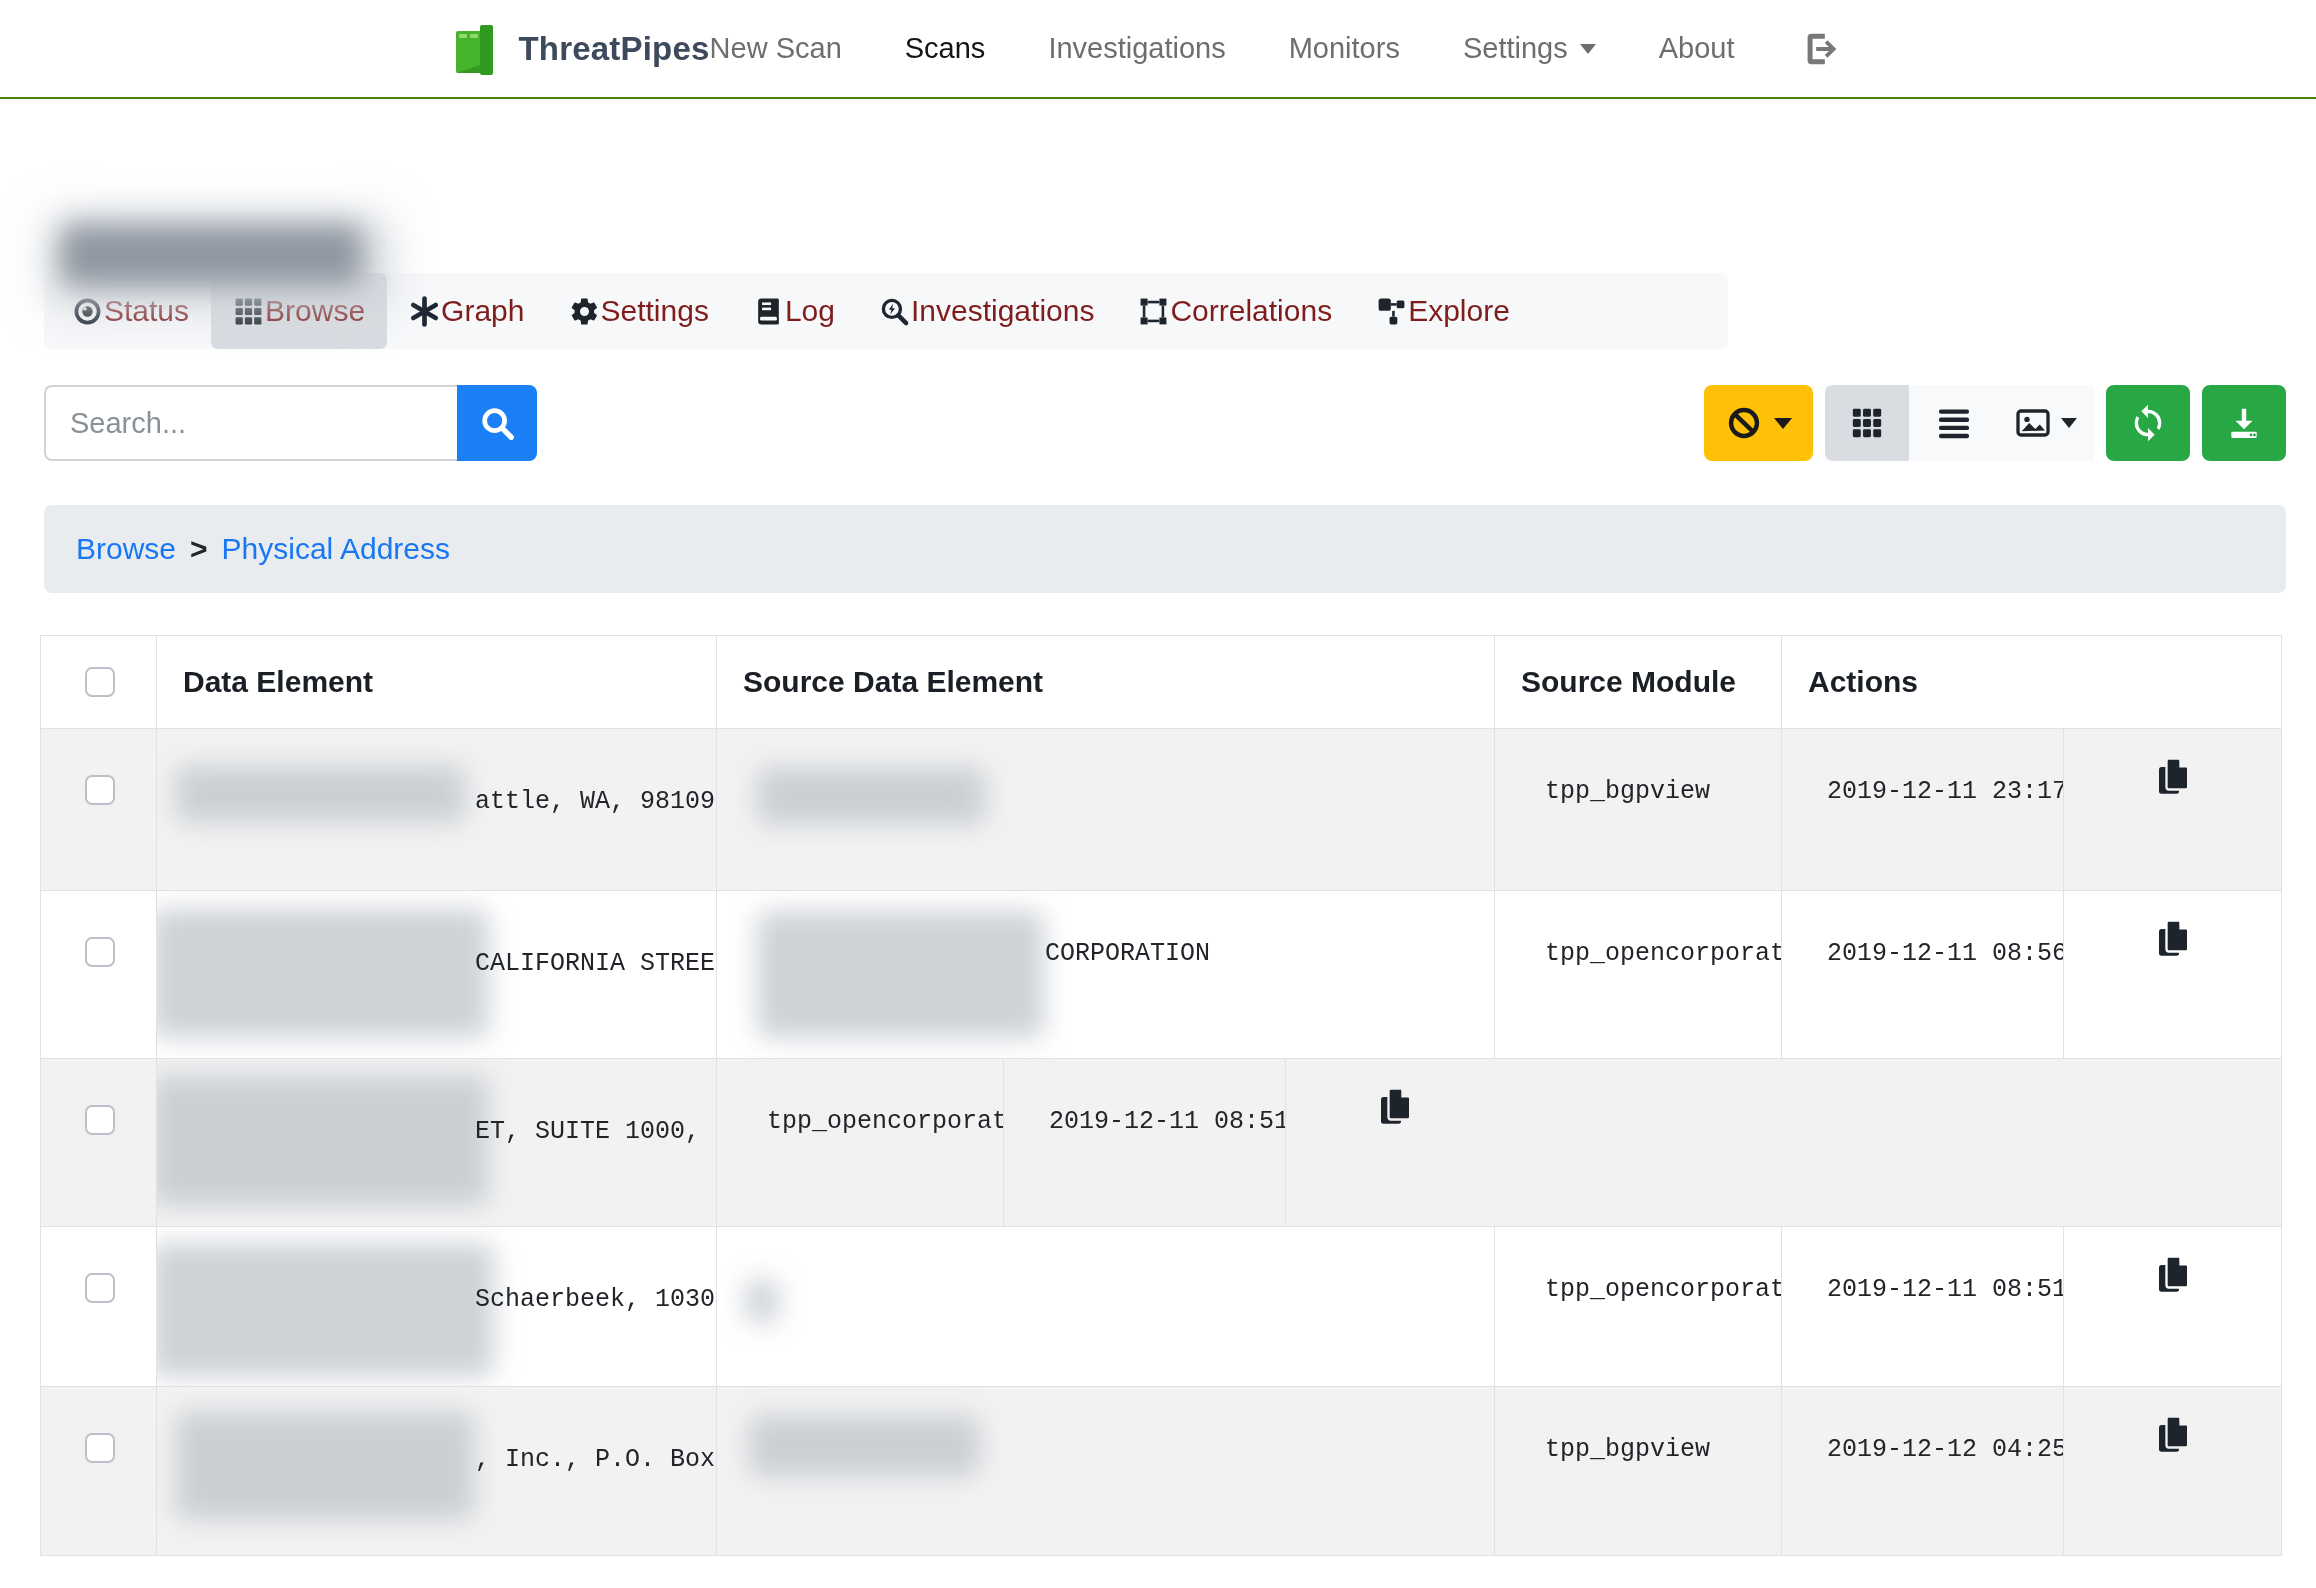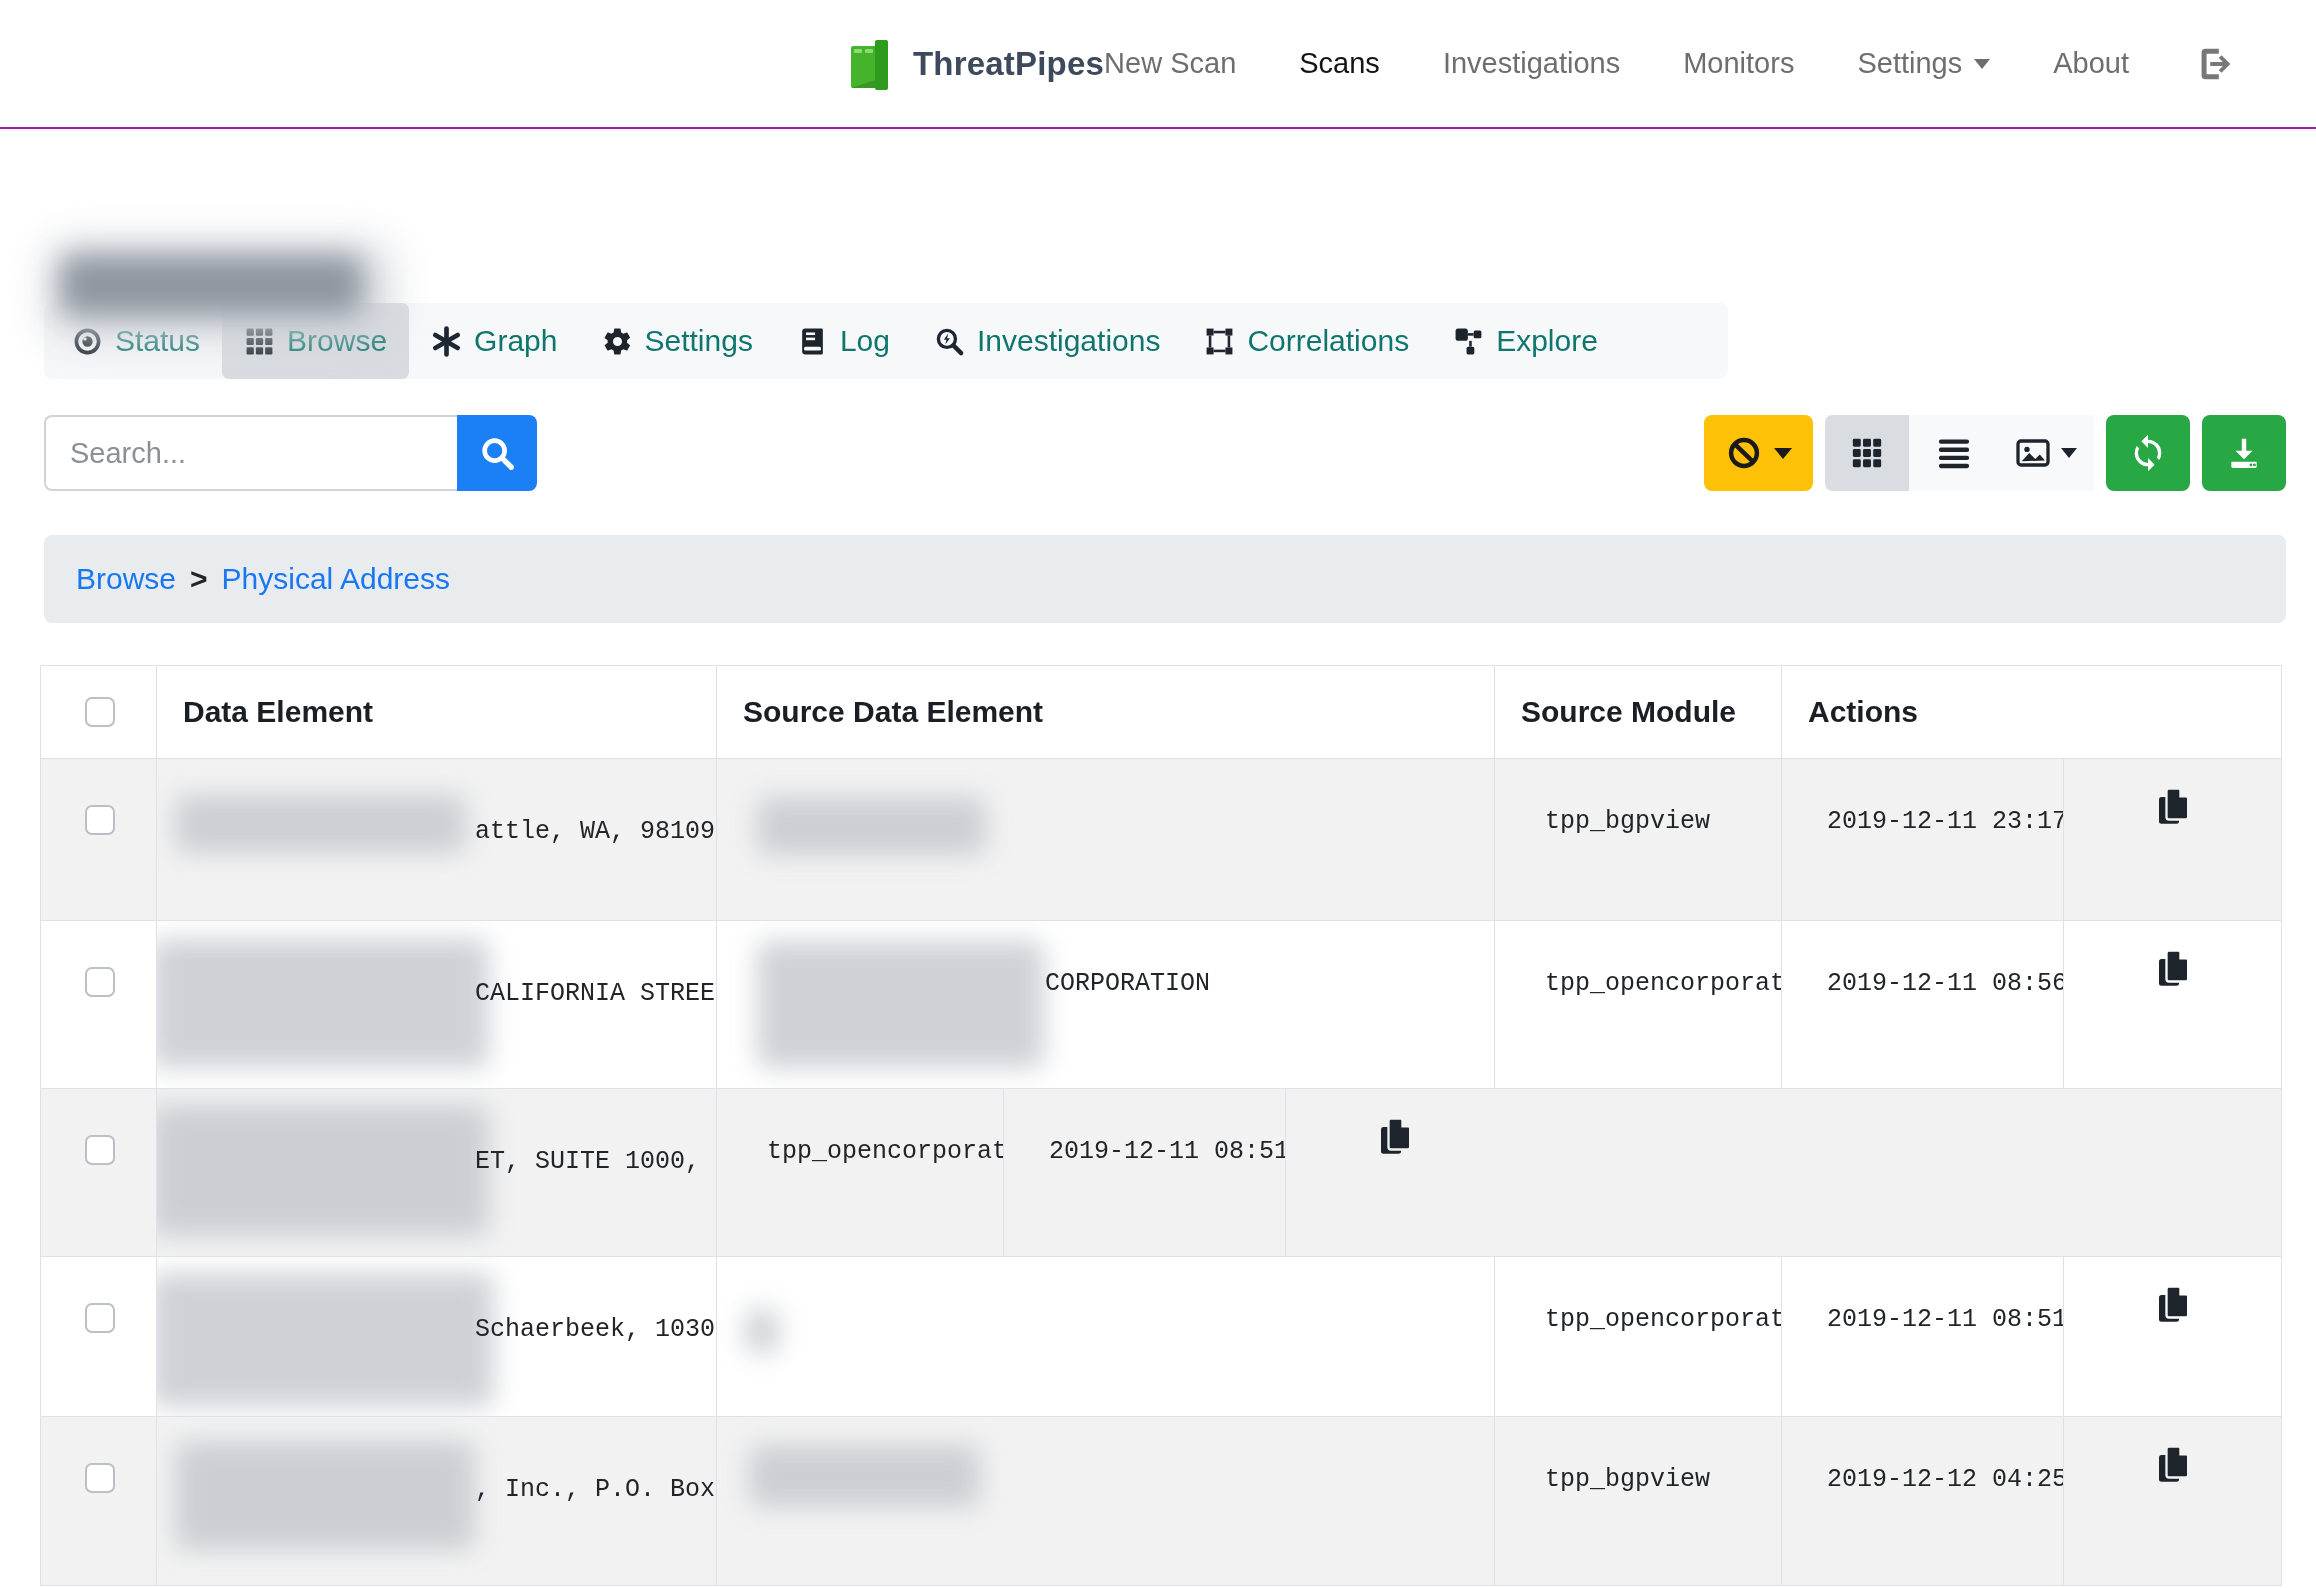--- a/index.html
+++ b/index.html
@@ -1,21 +1,21 @@
 <!DOCTYPE html>
 <html><head>
 <meta charset="utf-8">
 <style>
   * { margin:0; padding:0; box-sizing:border-box; }
   html,body { width:2316px; height:1588px; overflow:hidden; background:#fff;
               font-family:"Liberation Sans", sans-serif; }
 
   
-  .navbar { height:129px; display:flex; align-items:center; justify-content:flex-end;
-            padding:0 78px 0 60px; border-bottom:2px solid #a21caf;
+  .navbar { height:99px; display:flex; align-items:center; justify-content:center;
+            padding:0 78px 0 60px; border-bottom:2px solid #4d7c0f;
             box-shadow:0 2px 3px rgba(0,0,0,.04); }
   .brand { display:flex; align-items:center; gap:18px; cursor:pointer; }
   .brand-text { font-size:33px; font-weight:700; color:#3d4a5c; letter-spacing:0.2px; }
   .nav-links { display:flex; align-items:center; gap:63px; }
   .nav-link { font-size:29px; color:#6e6e6e; text-decoration:none; display:flex; align-items:center; gap:12px; cursor:pointer; }
   .nav-link.active { color:#141414; }
   .caret { width:0; height:0; border-left:9px solid transparent; border-right:9px solid transparent;
            border-top:11px solid currentColor; display:inline-block; }
   .caret.sm { border-left-width:8px; border-right-width:8px; border-top-width:10px; }
   .logout { cursor:pointer; display:flex; align-items:center; }
@@ -23,22 +23,22 @@
   
   .title-wrap { position:relative; height:174px; }
   .title-blob-halo { position:absolute; left:50px; top:117px; width:338px; height:90px;
                      background:#d2d6db; border-radius:14px; filter:blur(22px); }
   .title-blob { position:absolute; left:62px; top:127px; width:299px; height:58px;
                 background:#8f96a0; border-radius:10px; filter:blur(14px); }
 
   
   .tabbar { margin-left:44px; width:1684px; height:76px; background:#f7f8fa; border-radius:8px;
             display:flex; align-items:center; padding:0 6px; }
-  .tab { height:76px; display:flex; align-items:center; gap:12px; padding:0 22px;
-         font-size:30px; color:#0f766e; border-radius:7px; cursor:pointer; white-space:nowrap; }
+  .tab { height:76px; display:flex; align-items:center; gap:1px; padding:0 22px;
+         font-size:30px; color:#7f1d1d; border-radius:7px; cursor:pointer; white-space:nowrap; }
   .tab.active { background:#d8dce1; }
   .tab svg { width:31px; height:31px; flex:none; }
 
   
   .toolrow { margin-top:36px; padding:0 30px 0 44px; display:flex; align-items:center; justify-content:space-between; }
   .searchbox { display:flex; }
   .search-input { width:413px; height:76px; border:2px solid #ced4da; border-right:none;
                   border-radius:8px 0 0 8px; font-size:29px; padding:0 24px; color:#333;
                   font-family:"Liberation Sans", sans-serif; outline:none; }
   .search-input::placeholder { color:#8a9097; }

